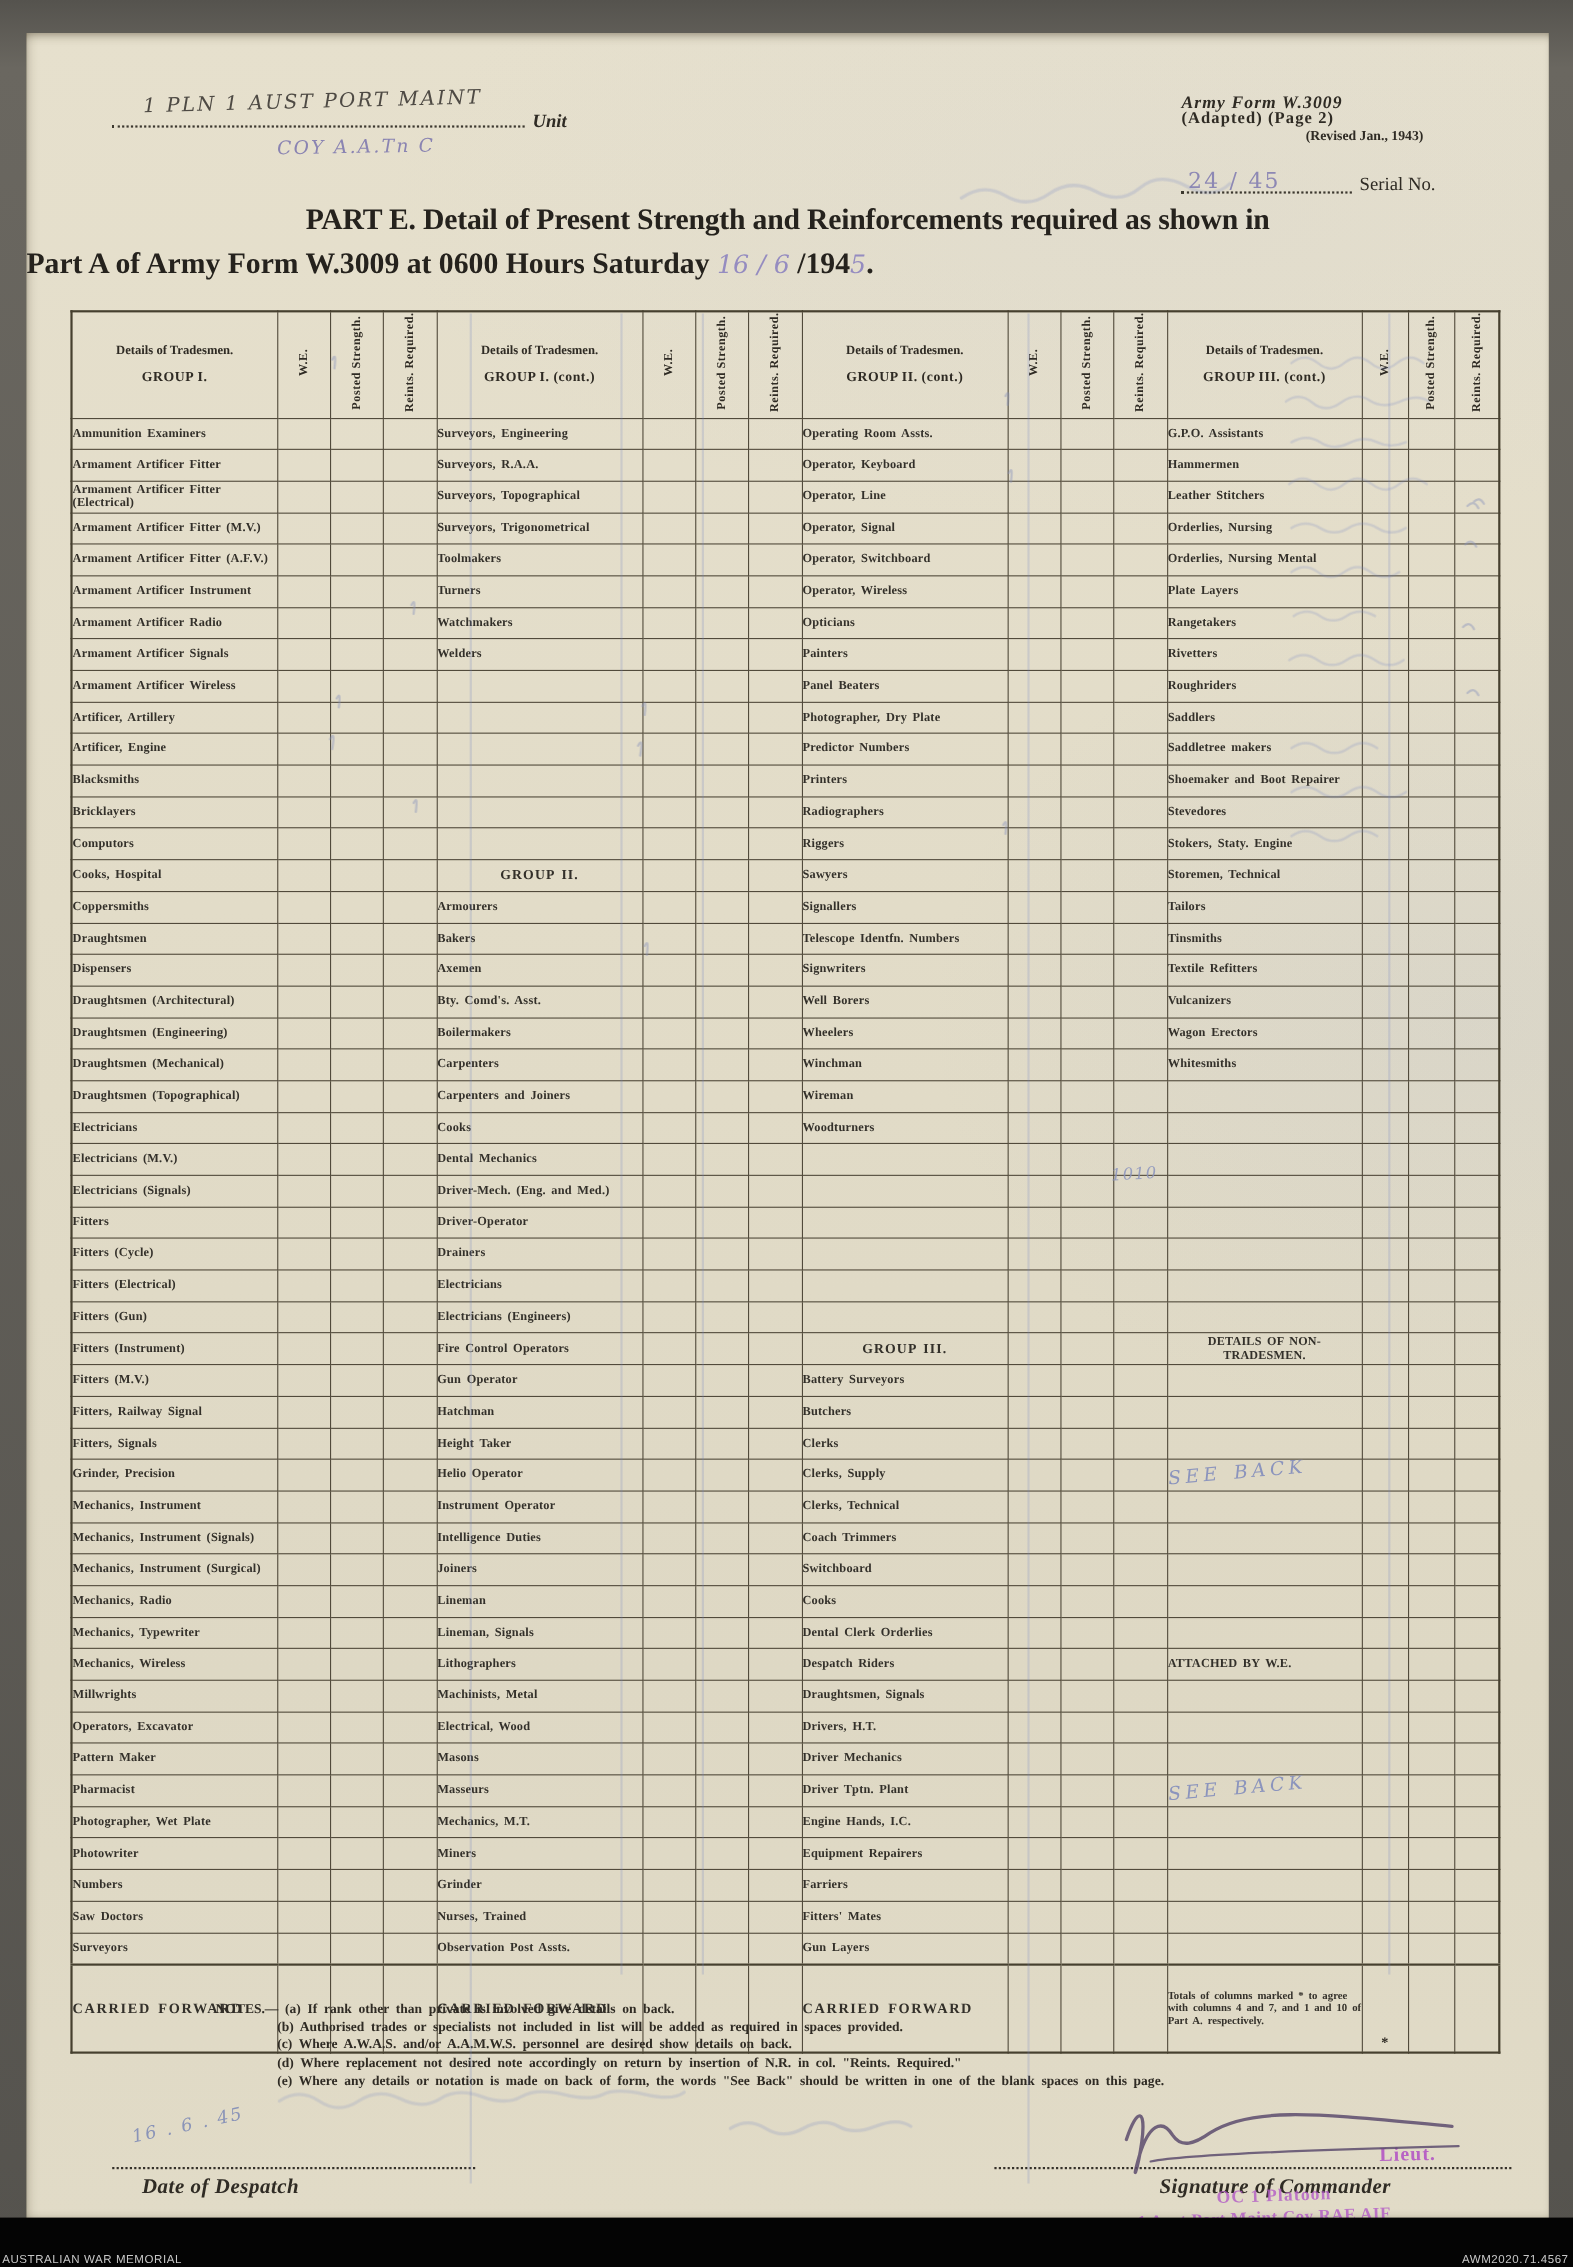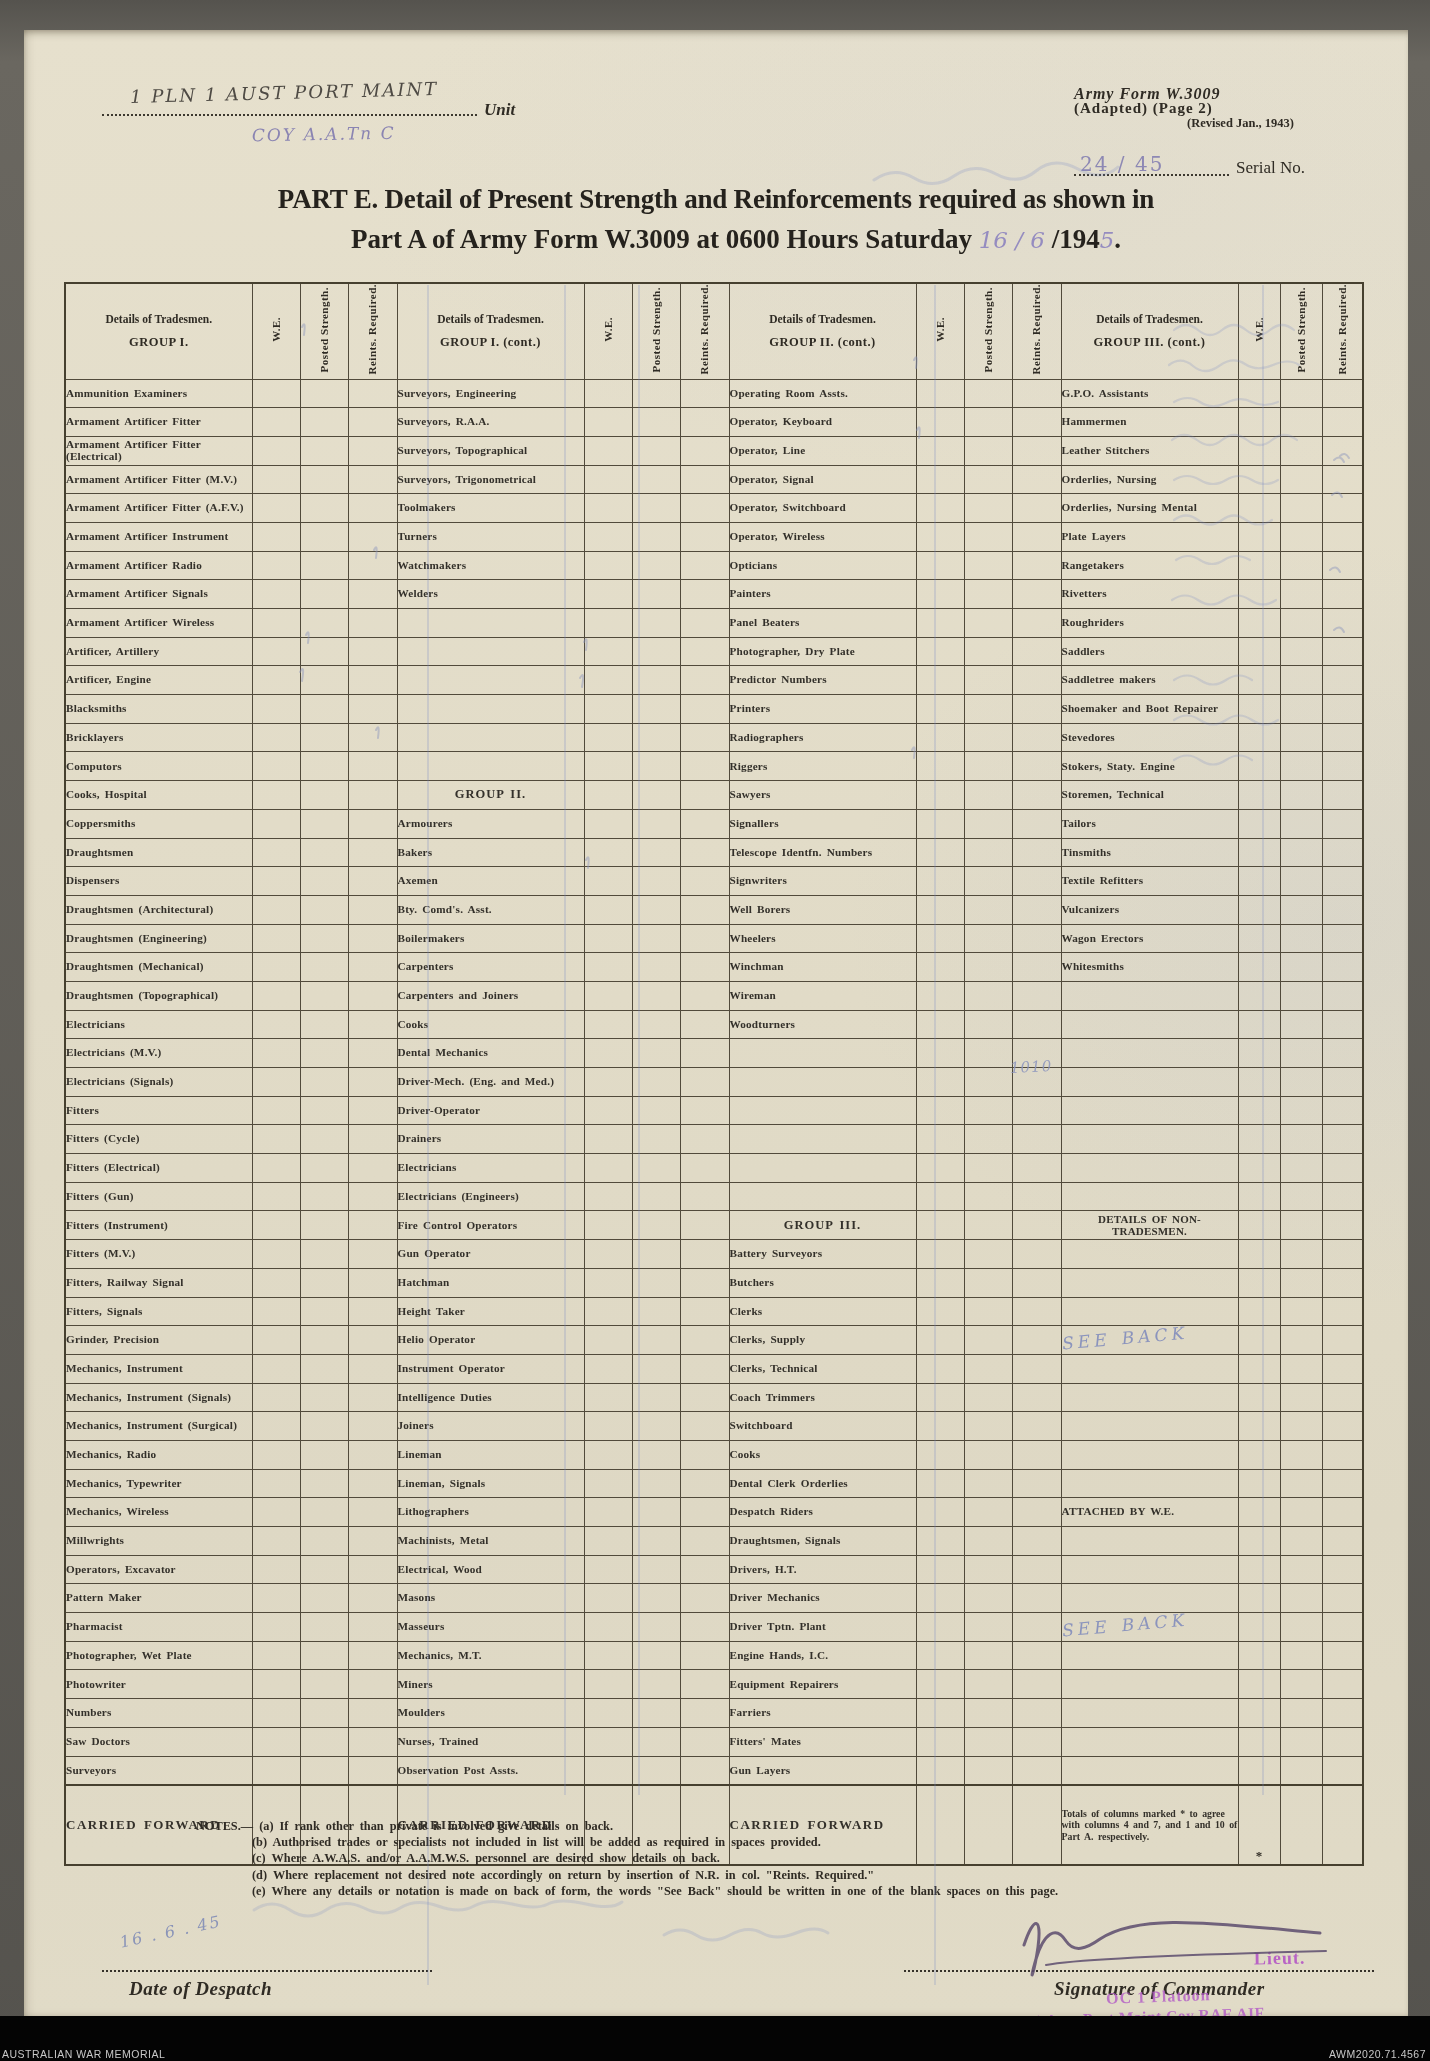--- a/index.html
+++ b/index.html
@@ -19,21 +19,21 @@
   .unit-hand2{position:absolute;left:150px;top:42px;font-style:italic;font-size:17px;letter-spacing:2px;color:#8a84b2;transform:rotate(-1deg);white-space:nowrap;font-family:"DejaVu Serif",serif;}
   .armyform{position:absolute;left:1050px;top:56px;width:260px;line-height:15px;}
   .af1{font-style:italic;font-weight:bold;font-size:16px;letter-spacing:1px;}
   .af2{font-size:15px;font-weight:bold;letter-spacing:1px;}
   .af3{font-size:12.5px;font-weight:bold;text-align:right;padding-right:40px;}
   .serial-row{position:absolute;left:1050px;top:128px;width:300px;height:22px;}
   .serial-rule{position:absolute;left:0;top:16px;width:155px;border-bottom:2px dotted #3c382f;}
   .serial-hand{position:absolute;left:6px;top:-6px;font-size:20px;color:#8d88b4;letter-spacing:2px;font-family:"DejaVu Serif",serif;}
   .serial-label{position:absolute;left:162px;top:0;font-weight:normal;font-size:17px;}
   .title1{position:absolute;left:0;top:154px;width:1384px;text-align:center;font-weight:bold;font-size:27px;letter-spacing:-0.2px;color:#25221d;}
-  .title2{position:absolute;left:0;top:194px;width:1384px;text-align:center;font-weight:bold;font-size:27px;color:#25221d;margin-left:20px;}
+  .title2{position:absolute;left:0;top:194px;width:1384px;font-weight:bold;font-size:27px;color:#25221d;}
   .t-hand{font-style:italic;font-weight:normal;font-size:23px;color:#958cc0;font-family:"DejaVu Serif",serif;}
   
   table.form-table{position:absolute;left:40px;top:252px;width:1298px;border-collapse:collapse;table-layout:fixed;}
   table.form-table th, table.form-table td{border:1px solid #514a3b;padding:0;overflow:hidden;}
   table.form-table{border:2.5px solid #46402f;}
   th.hdr{height:80px;vertical-align:middle;background:transparent;border-bottom:3px double #46402f;}
   .hd-top{font-size:11.5px;font-weight:bold;text-align:center;line-height:13px;}
   .hd-group{font-size:12.5px;font-weight:bold;text-align:center;margin-top:9px;letter-spacing:.5px;}
   .vert{writing-mode:vertical-rl;transform:rotate(180deg);font-size:11px;font-weight:bold;letter-spacing:.5px;line-height:11px;display:inline-block;}
   th.hdr-vert{text-align:center;vertical-align:middle;border-bottom:3px double #46402f;}
@@ -981,21 +981,21 @@
             <td class="lbl g3"></td>
             <td class="num"></td>
             <td class="num"></td>
             <td class="num"></td>
           </tr>
           <tr>
             <td class="lbl g0">Numbers</td>
             <td class="num"></td>
             <td class="num"></td>
             <td class="num"></td>
-            <td class="lbl g1">Moulders</td>
+            <td class="lbl g1">Grinder</td>
             <td class="num"></td>
             <td class="num"></td>
             <td class="num"></td>
             <td class="lbl g2">Farriers</td>
             <td class="num"></td>
             <td class="num"></td>
             <td class="num"></td>
             <td class="lbl g3"></td>
             <td class="num"></td>
             <td class="num"></td>

